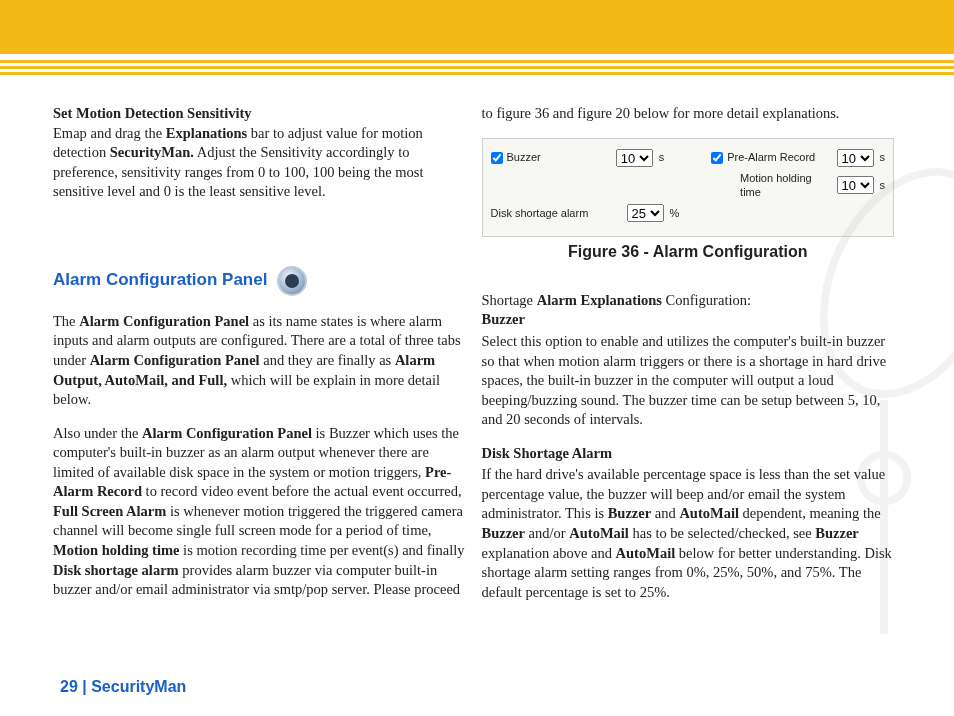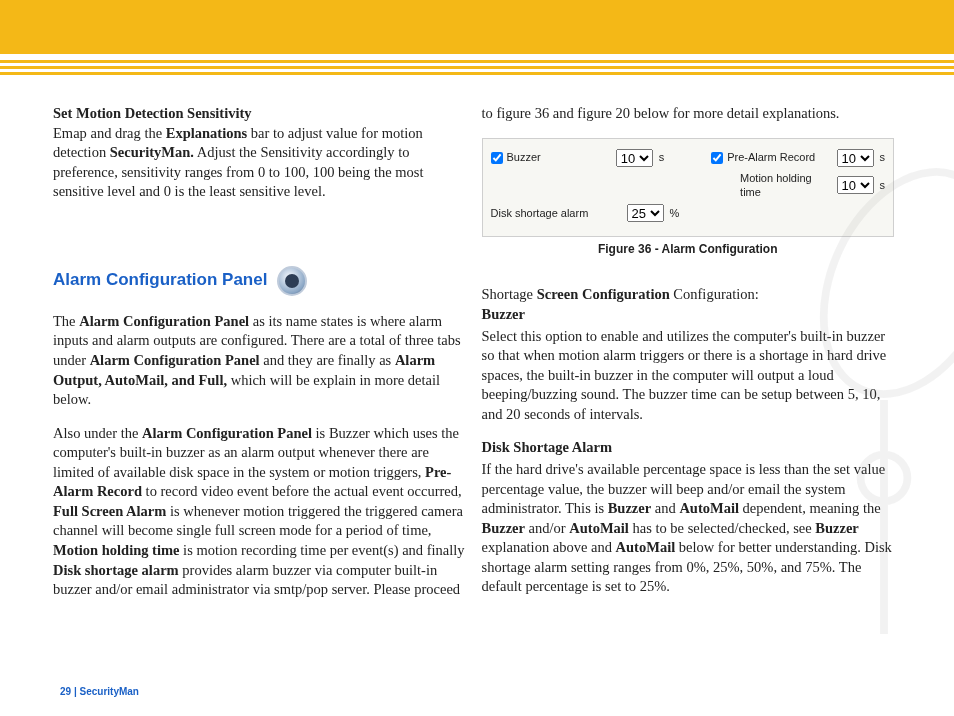--- a/index.html
+++ b/index.html
@@ -56,21 +56,21 @@
     content:"";
     position:absolute; inset:6px;
     background:#2d3d55;
     border-radius:50%;
   }
   b { font-weight: 700; }
   .footer {
     position: absolute;
     bottom: 18px; left: 60px;
     font-family: Arial, Helvetica, sans-serif;
-    font-size: 10px;
+    font-size: 16px;
     font-weight: 700;
     color: #1a60c6;
   }
   
   .fig {
     border: 1px solid #cfcfcf;
     background: #f7f7f3;
     font-family: Tahoma, Arial, sans-serif;
     font-size: 11px;
     padding: 6px 8px 10px 8px;
@@ -78,21 +78,21 @@
     color: #222;
   }
   .fig-row { display:flex; align-items:center; gap:6px; margin:4px 0; }
   .fig-row label { display:flex; align-items:center; gap:4px; width:130px; }
   .fig input[type=checkbox]{ width:12px; height:12px; }
   .fig select { font-size:13px; height:18px; }
   .fig .spacer { width: 38px; }
   .caption {
     text-align: center;
     font-family: Arial, Helvetica, sans-serif;
-    font-size: 12px;
+    font-size: 16px;
     font-weight: 700;
     margin: 4px 0 28px 0;
   }
   .watermark {
     position:absolute;
     right:-60px; top:140px;
     width:260px; height:520px;
     opacity:.10;
     pointer-events:none;
   }
@@ -167,21 +167,21 @@
       </div>
       <div class="fig-row">
         <span style="width:130px">Disk shortage alarm</span>
         <select><option>25</option></select>
         <span>%</span>
       </div>
     </div>
     <div class="caption">Figure 36  - Alarm Configuration</div>
 
     <p>
-      <span>Shortage </span><b>Screen Configuration</b><span> Configuration:</span><br>
+      <span>Shortage </span><b>Alarm Explanations</b><span> Configuration:</span><br>
       <b>Buzzer</b>
     </p>
     <p style="margin-top:-12px">Select this option to enable and utilizes the computer's built-in buzzer so that when motion alarm triggers or there is a shortage in hard drive spaces, the built-in buzzer in the computer will output a loud beeping/buzzing sound.  The buzzer time can be setup between 5, 10, and 20 seconds of intervals.</p>
 
     <p><b>Disk Shortage Alarm</b></p>
     <p style="margin-top:-12px">
       <span>If the hard drive's available percentage space is less than the set value percentage value, the buzzer will beep and/or email the system administrator.  This is </span><b>Buzzer</b><span> and </span><b>AutoMail</b><span> dependent, meaning the </span><b>Buzzer</b><span> and/or </span><b>AutoMail</b><span> has to be selected/checked, see </span><b>Buzzer</b><span> explanation above and </span><b>AutoMail</b><span> below for better understanding.  Disk shortage alarm setting ranges from 0%, 25%, 50%, and 75%.  The default percentage is set to 25%.</span>
     </p>
   </div>
 </div>

